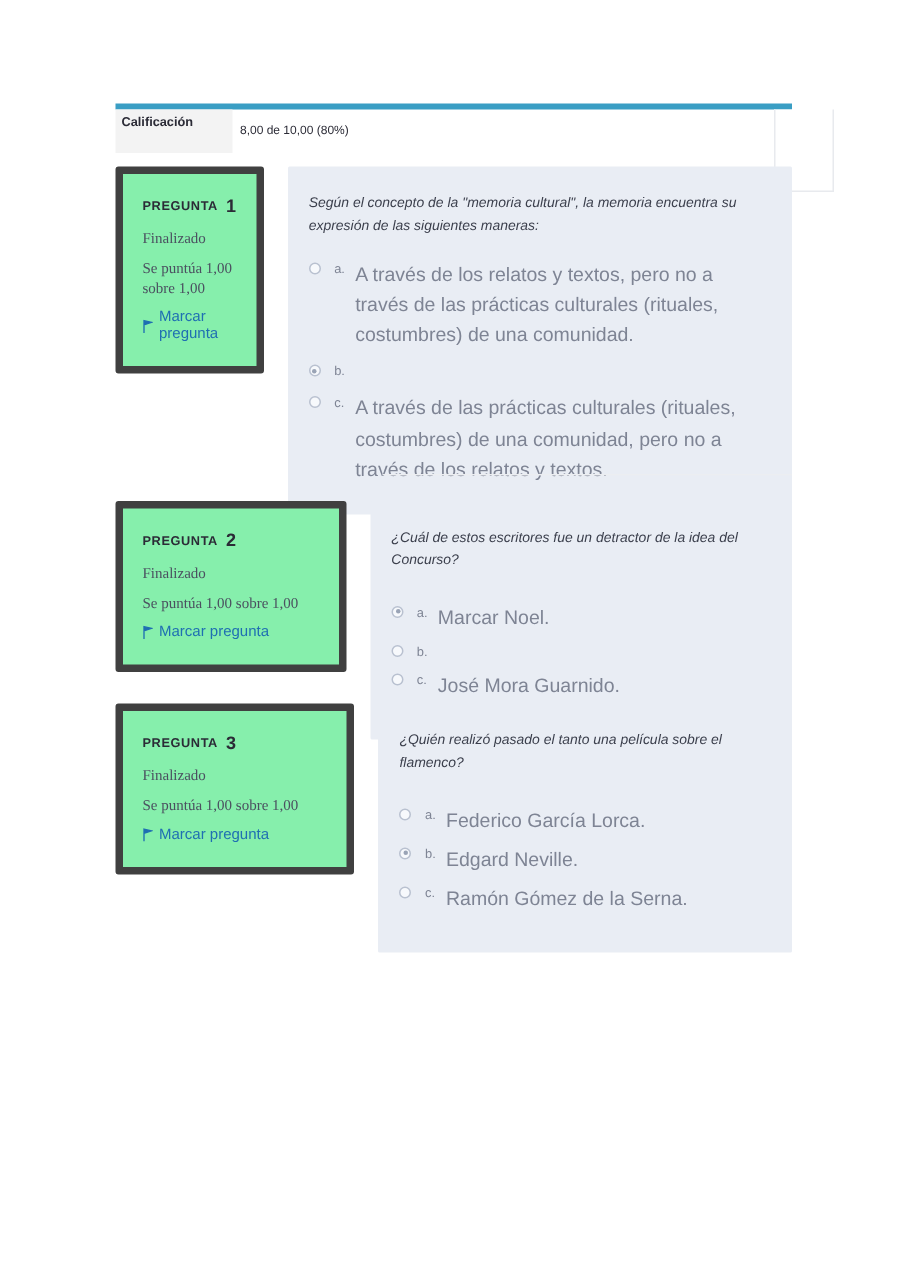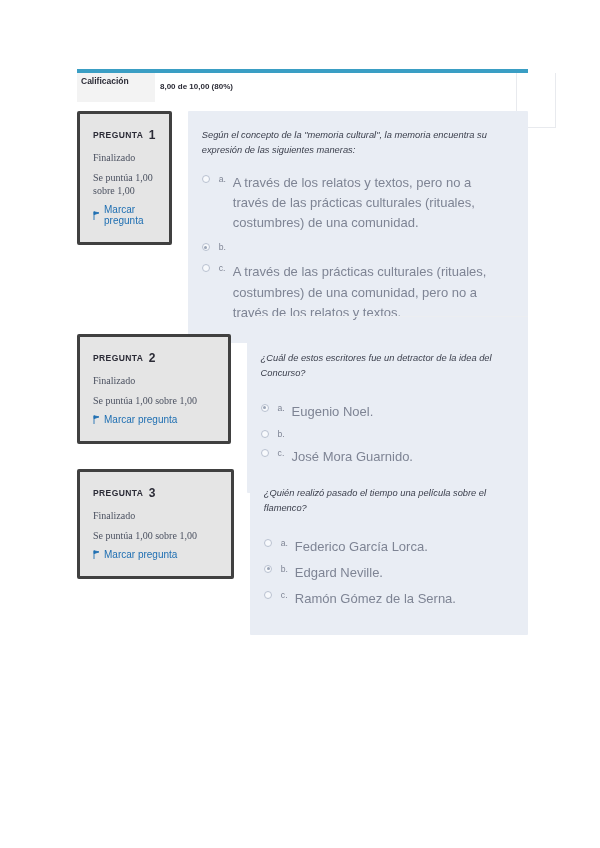--- a/index.html
+++ b/index.html
@@ -58,21 +58,21 @@
     background: #f3f3f3;
     padding: 3px 4px 6px 4px;
     font-size: 8.5px;
     font-weight: bold;
     color: #2b2b36;
     line-height: 1.2;
   }
   .grade-value-cell {
     padding: 9px 0 0 5px;
     font-size: 8px;
-    font-weight: bold;
+    font-weight: normal;
     color: #2b2b36;
     white-space: nowrap;
     text-align: right;
   }
 
   
   .question-block {
     position: absolute;
     left: 77px;
     width: 451px;
@@ -83,22 +83,22 @@
 
   .qb-inner {
     position: relative;
     display: flex;
     align-items: flex-start;
   }
 
   
   .info-panel {
     width: 170px;
-    background: #e5e5e5;
-    border: 3px solid #404040;
+    background: #86efac;
+    border: 5px solid #404040;
     border-radius: 2px;
     padding: 14px 13px 16px 13px;
   }
   .info-panel .qnum-line {
     font-size: 8.5px;
     font-weight: bold;
     letter-spacing: 0.4px;
     color: #2b2b36;
     margin: 0 0 9px 0;
     white-space: nowrap;
@@ -278,21 +278,21 @@
           <span>Marcar pregunta</span>
         </a>
       </div>
 
       <div class="answer-panel">
         <p class="qtext compact">¿Cuál de estos escritores fue un detractor de la idea del Concurso?</p>
         <ul class="answers tight">
           <li class="answer-row">
             <span class="radio checked"></span>
             <span class="ans-letter">a.</span>
-            <span class="ans-text">Eugenio Noel.</span>
+            <span class="ans-text">Marcar Noel.</span>
           </li>
           <li class="answer-row">
             <span class="radio"></span>
             <span class="ans-letter">b.</span>
           </li>
           <li class="answer-row">
             <span class="radio"></span>
             <span class="ans-letter">c.</span>
             <span class="ans-text">José Mora Guarnido.</span>
           </li>
@@ -314,21 +314,21 @@
           <span class="flag-icon">
             <svg width="7" height="9" viewBox="0 0 7 9">
                 <path d="M1 0.5 L1 9 M1 0.8 L6 1.9 L1 3.6 Z" stroke="#1f6fb2" stroke-width="0.9" fill="#1f6fb2"></path>
               </svg>
           </span>
           <span>Marcar pregunta</span>
         </a>
       </div>
 
       <div class="answer-panel">
-        <p class="qtext compact">¿Quién realizó pasado el tiempo una película sobre el flamenco?</p>
+        <p class="qtext compact">¿Quién realizó pasado el tanto una película sobre el flamenco?</p>
         <ul class="answers tight">
           <li class="answer-row">
             <span class="radio"></span>
             <span class="ans-letter">a.</span>
             <span class="ans-text">Federico García Lorca.</span>
           </li>
           <li class="answer-row">
             <span class="radio checked"></span>
             <span class="ans-letter">b.</span>
             <span class="ans-text">Edgard Neville.</span>

